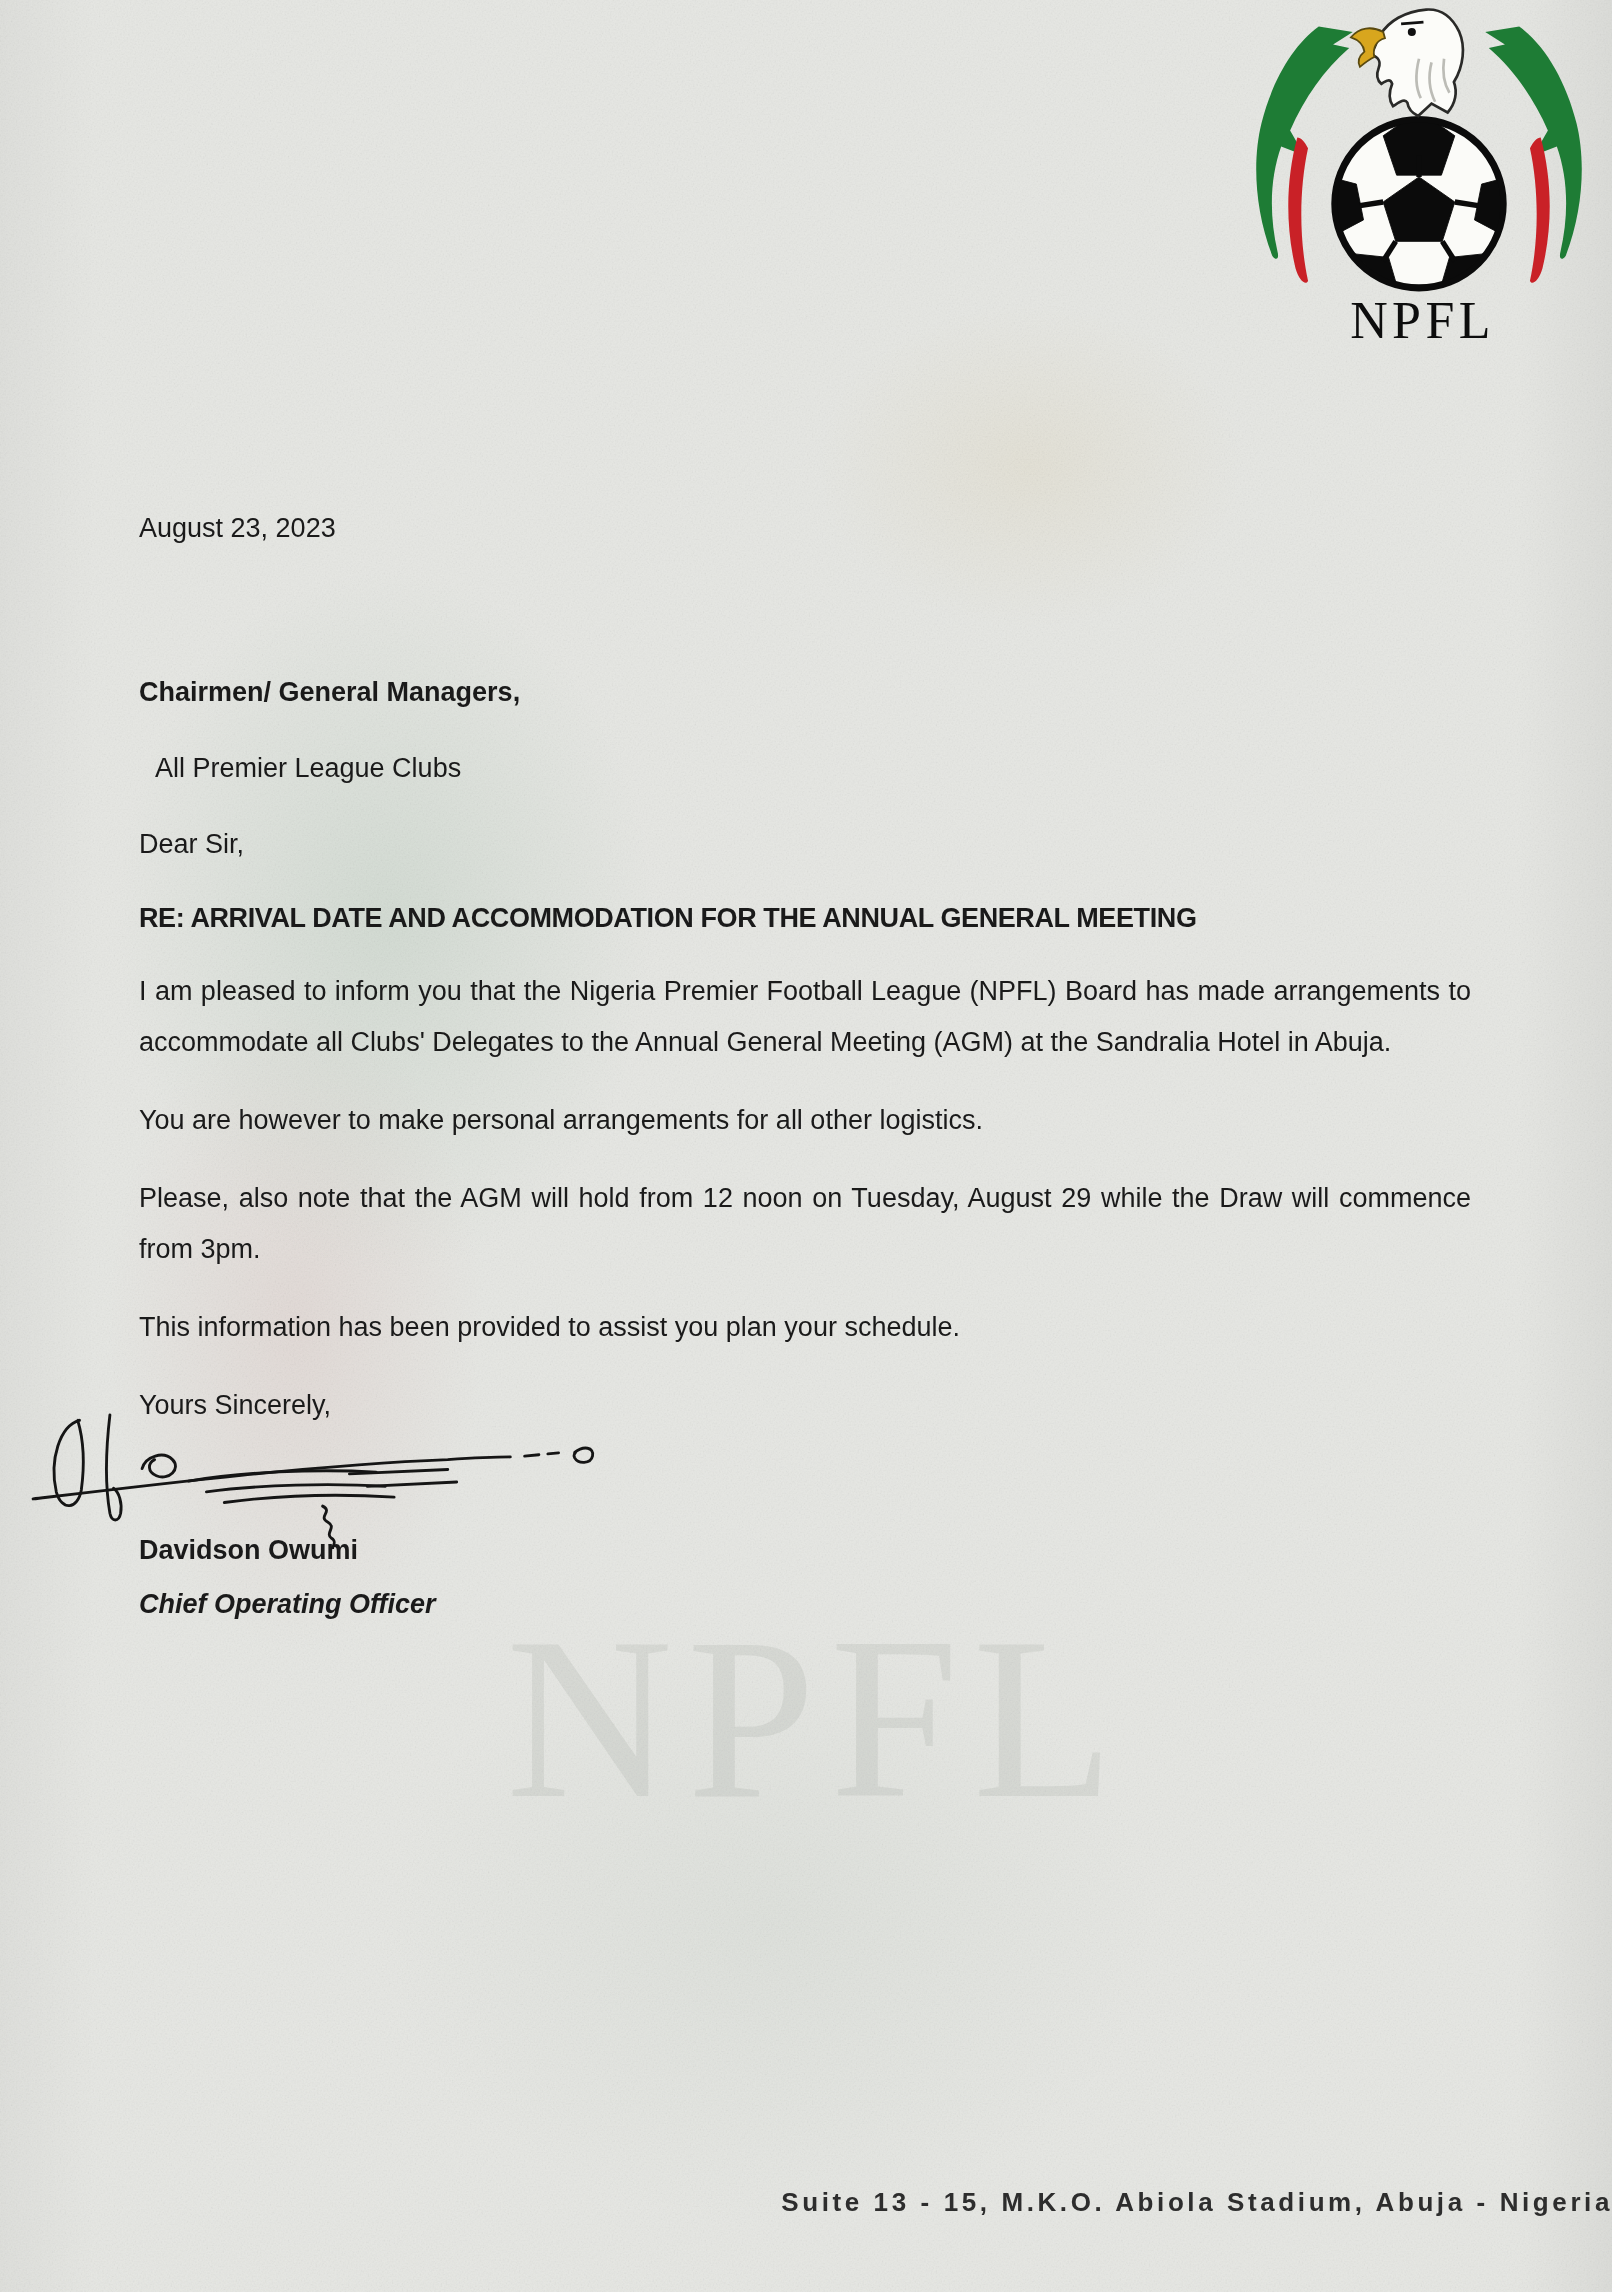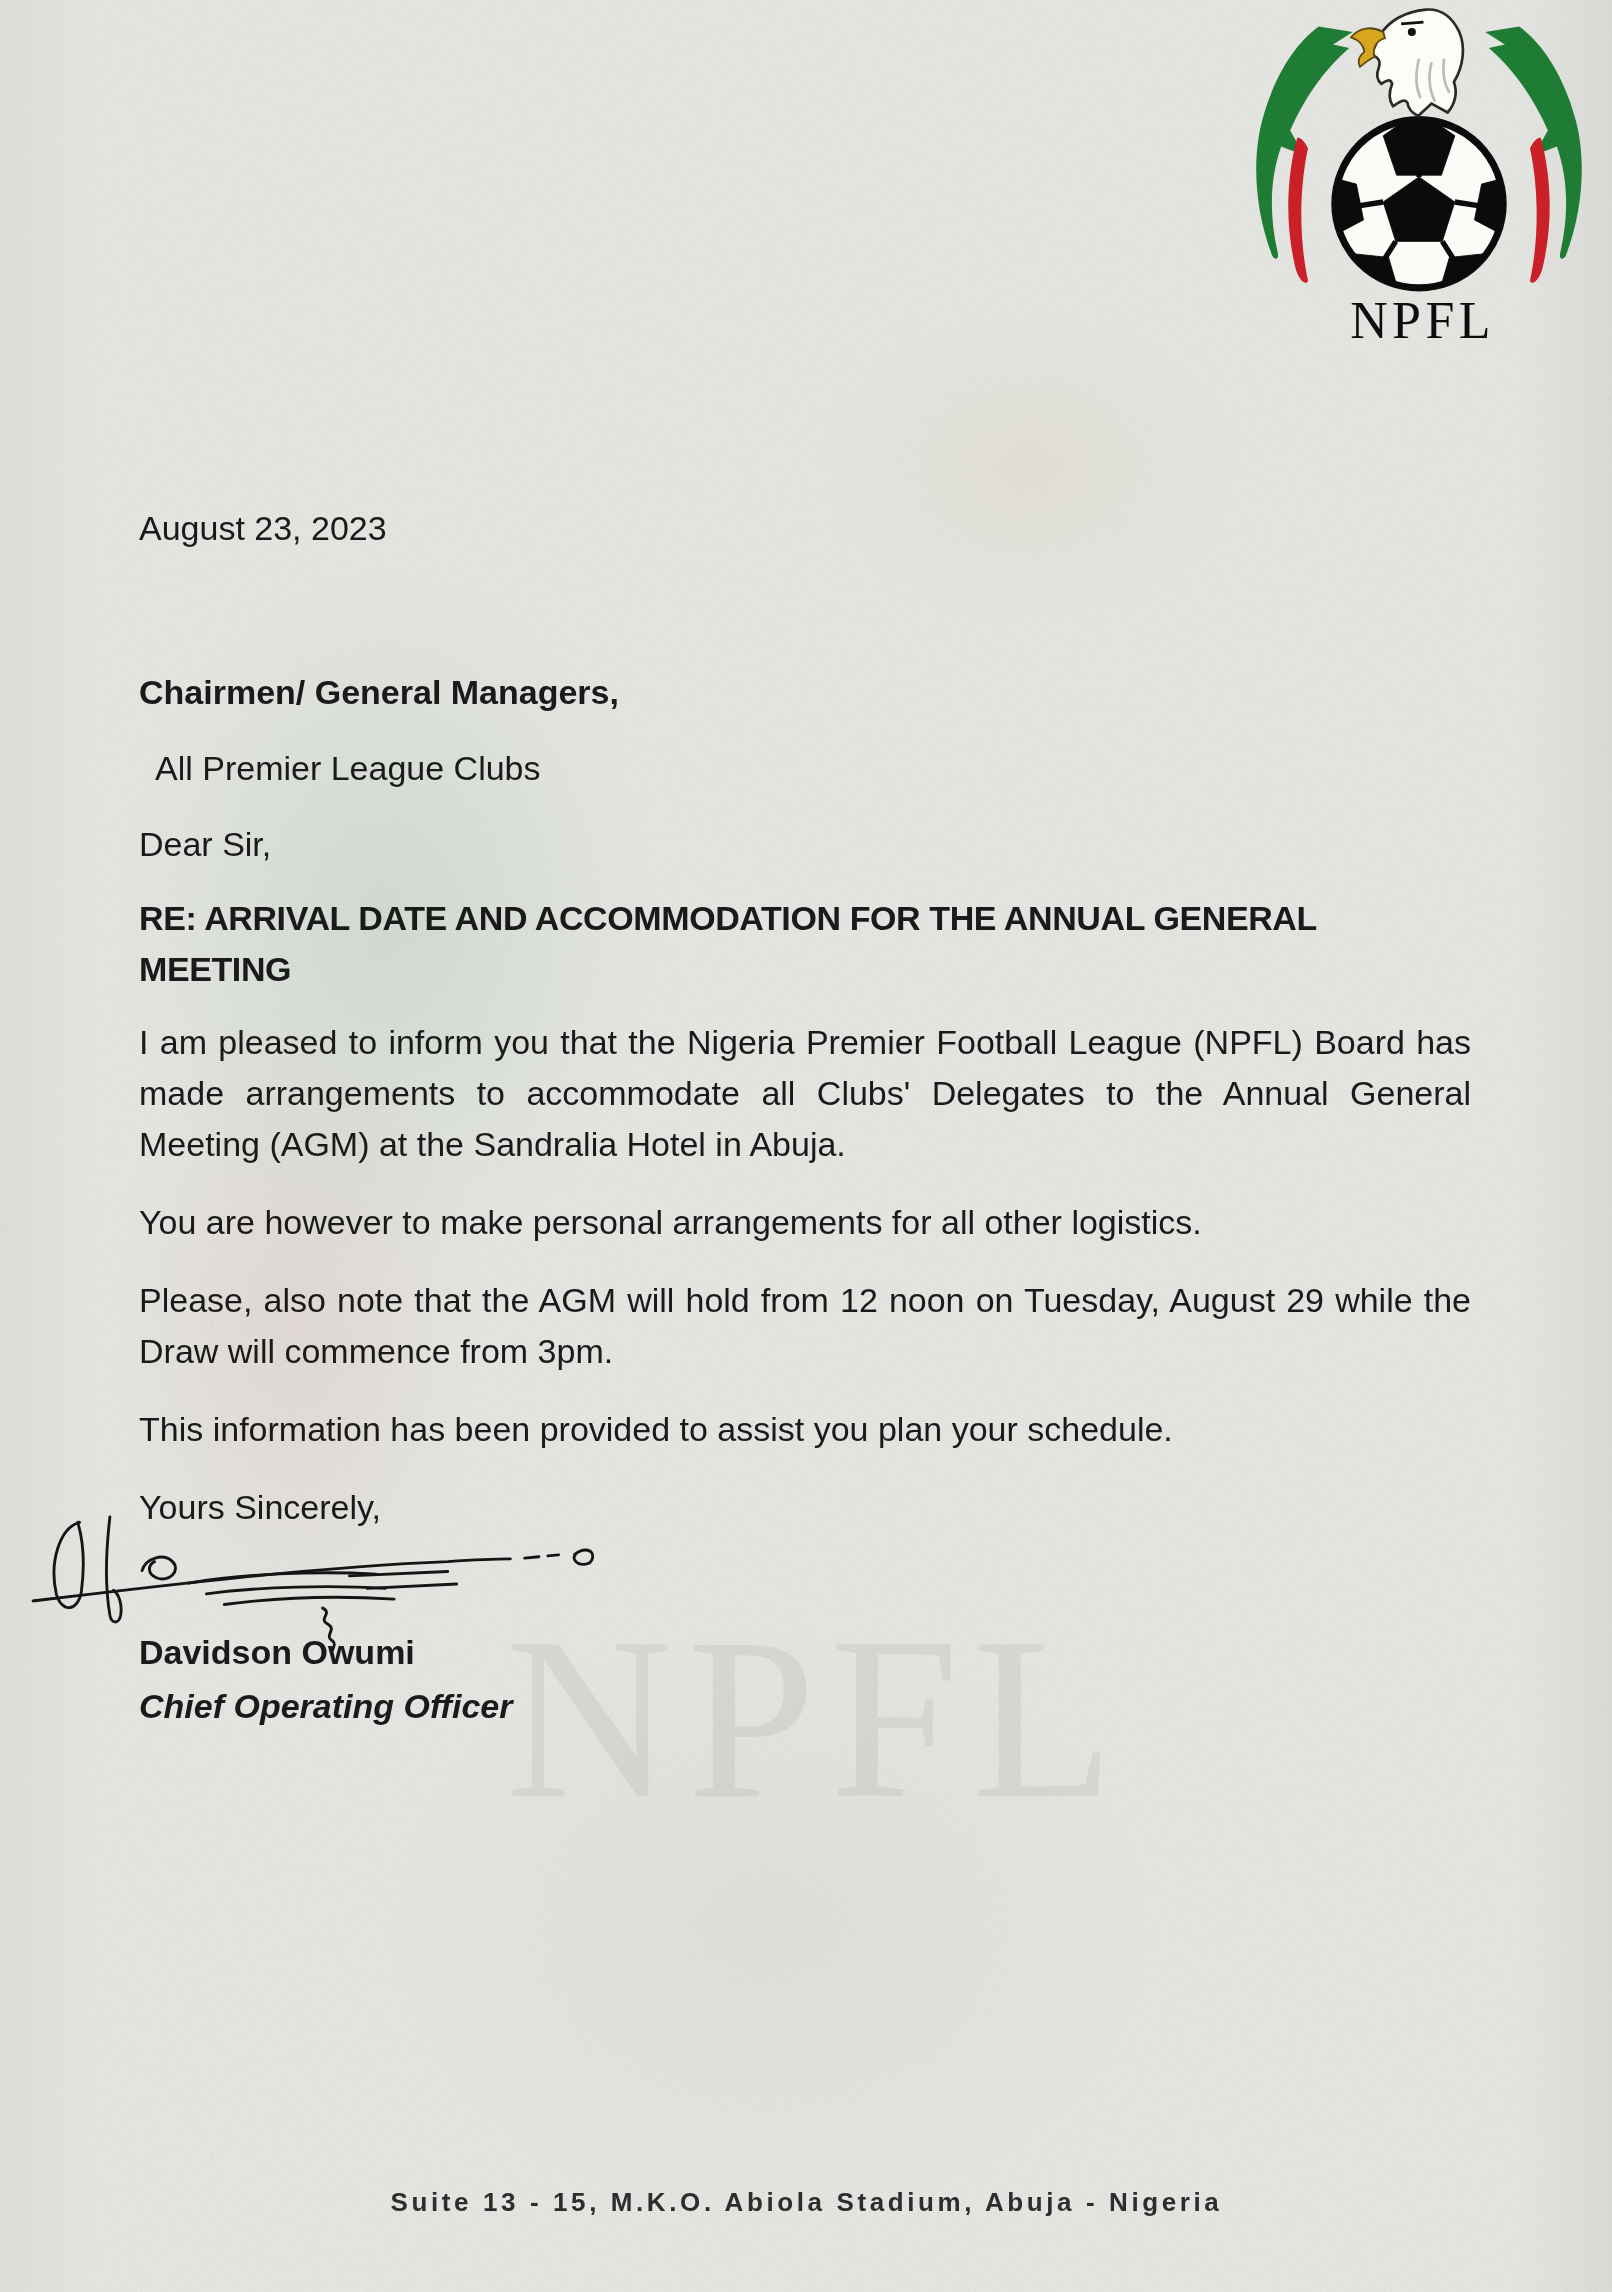--- a/index.html
+++ b/index.html
@@ -25,36 +25,36 @@
   .watermark{
     position:absolute;left:506px;top:1603px;
     font-family:"Liberation Serif","DejaVu Serif",serif;
     font-size:231px;letter-spacing:14.3px;line-height:1;
     color:rgba(70,76,70,0.085);
     user-select:none;
   }
   .logo{position:absolute;left:1240px;top:5.4px;width:358px;height:351px;}
   .content{
     position:absolute;left:139px;top:503px;width:1332px;
-    font-size:34px;line-height:51px;
+    font-size:27px;line-height:51px;
   }
   .date-line{margin:0 0 113px 0;}
   .addr-bold{font-weight:bold;margin:0 0 25px 0;}
   .addr{margin:0 0 25px 16px;}
   .salutation{margin:0 0 23px 0;}
   .subject{font-weight:bold;letter-spacing:-0.4px;margin:0 0 21.5px 0;}
   .para{margin:0 0 27px 0;text-align:justify;}
   .closing{margin:0 0 0 0;}
   .sig-block{position:relative;height:94px;}
   .sig-block svg{position:absolute;left:-112px;top:-25px;width:627px;height:143px;}
   .sig-name{font-weight:bold;margin:0;}
   .sig-title{font-weight:bold;font-style:italic;margin:3.6px 0 0 0;}
   .footer{
     position:absolute;left:0;right:0;top:2187px;
-    text-align:center;color:#2d2d2d;
+    text-align:right;color:#2d2d2d;
   }
   .footer .line1{
     font-size:26px;font-weight:bold;letter-spacing:3.6px;
   }
   .footer .line2{
     font-size:25px;letter-spacing:2.7px;margin-top:7.2px;
   }
   .footer .line2 .lite{font-weight:normal;color:#3c3c3c;}
   .footer .line2 .bold{font-weight:bold;}
   .footer .line2 .sep{font-weight:bold;font-size:30px;vertical-align:-2.7px;padding:0 5.4px;}

